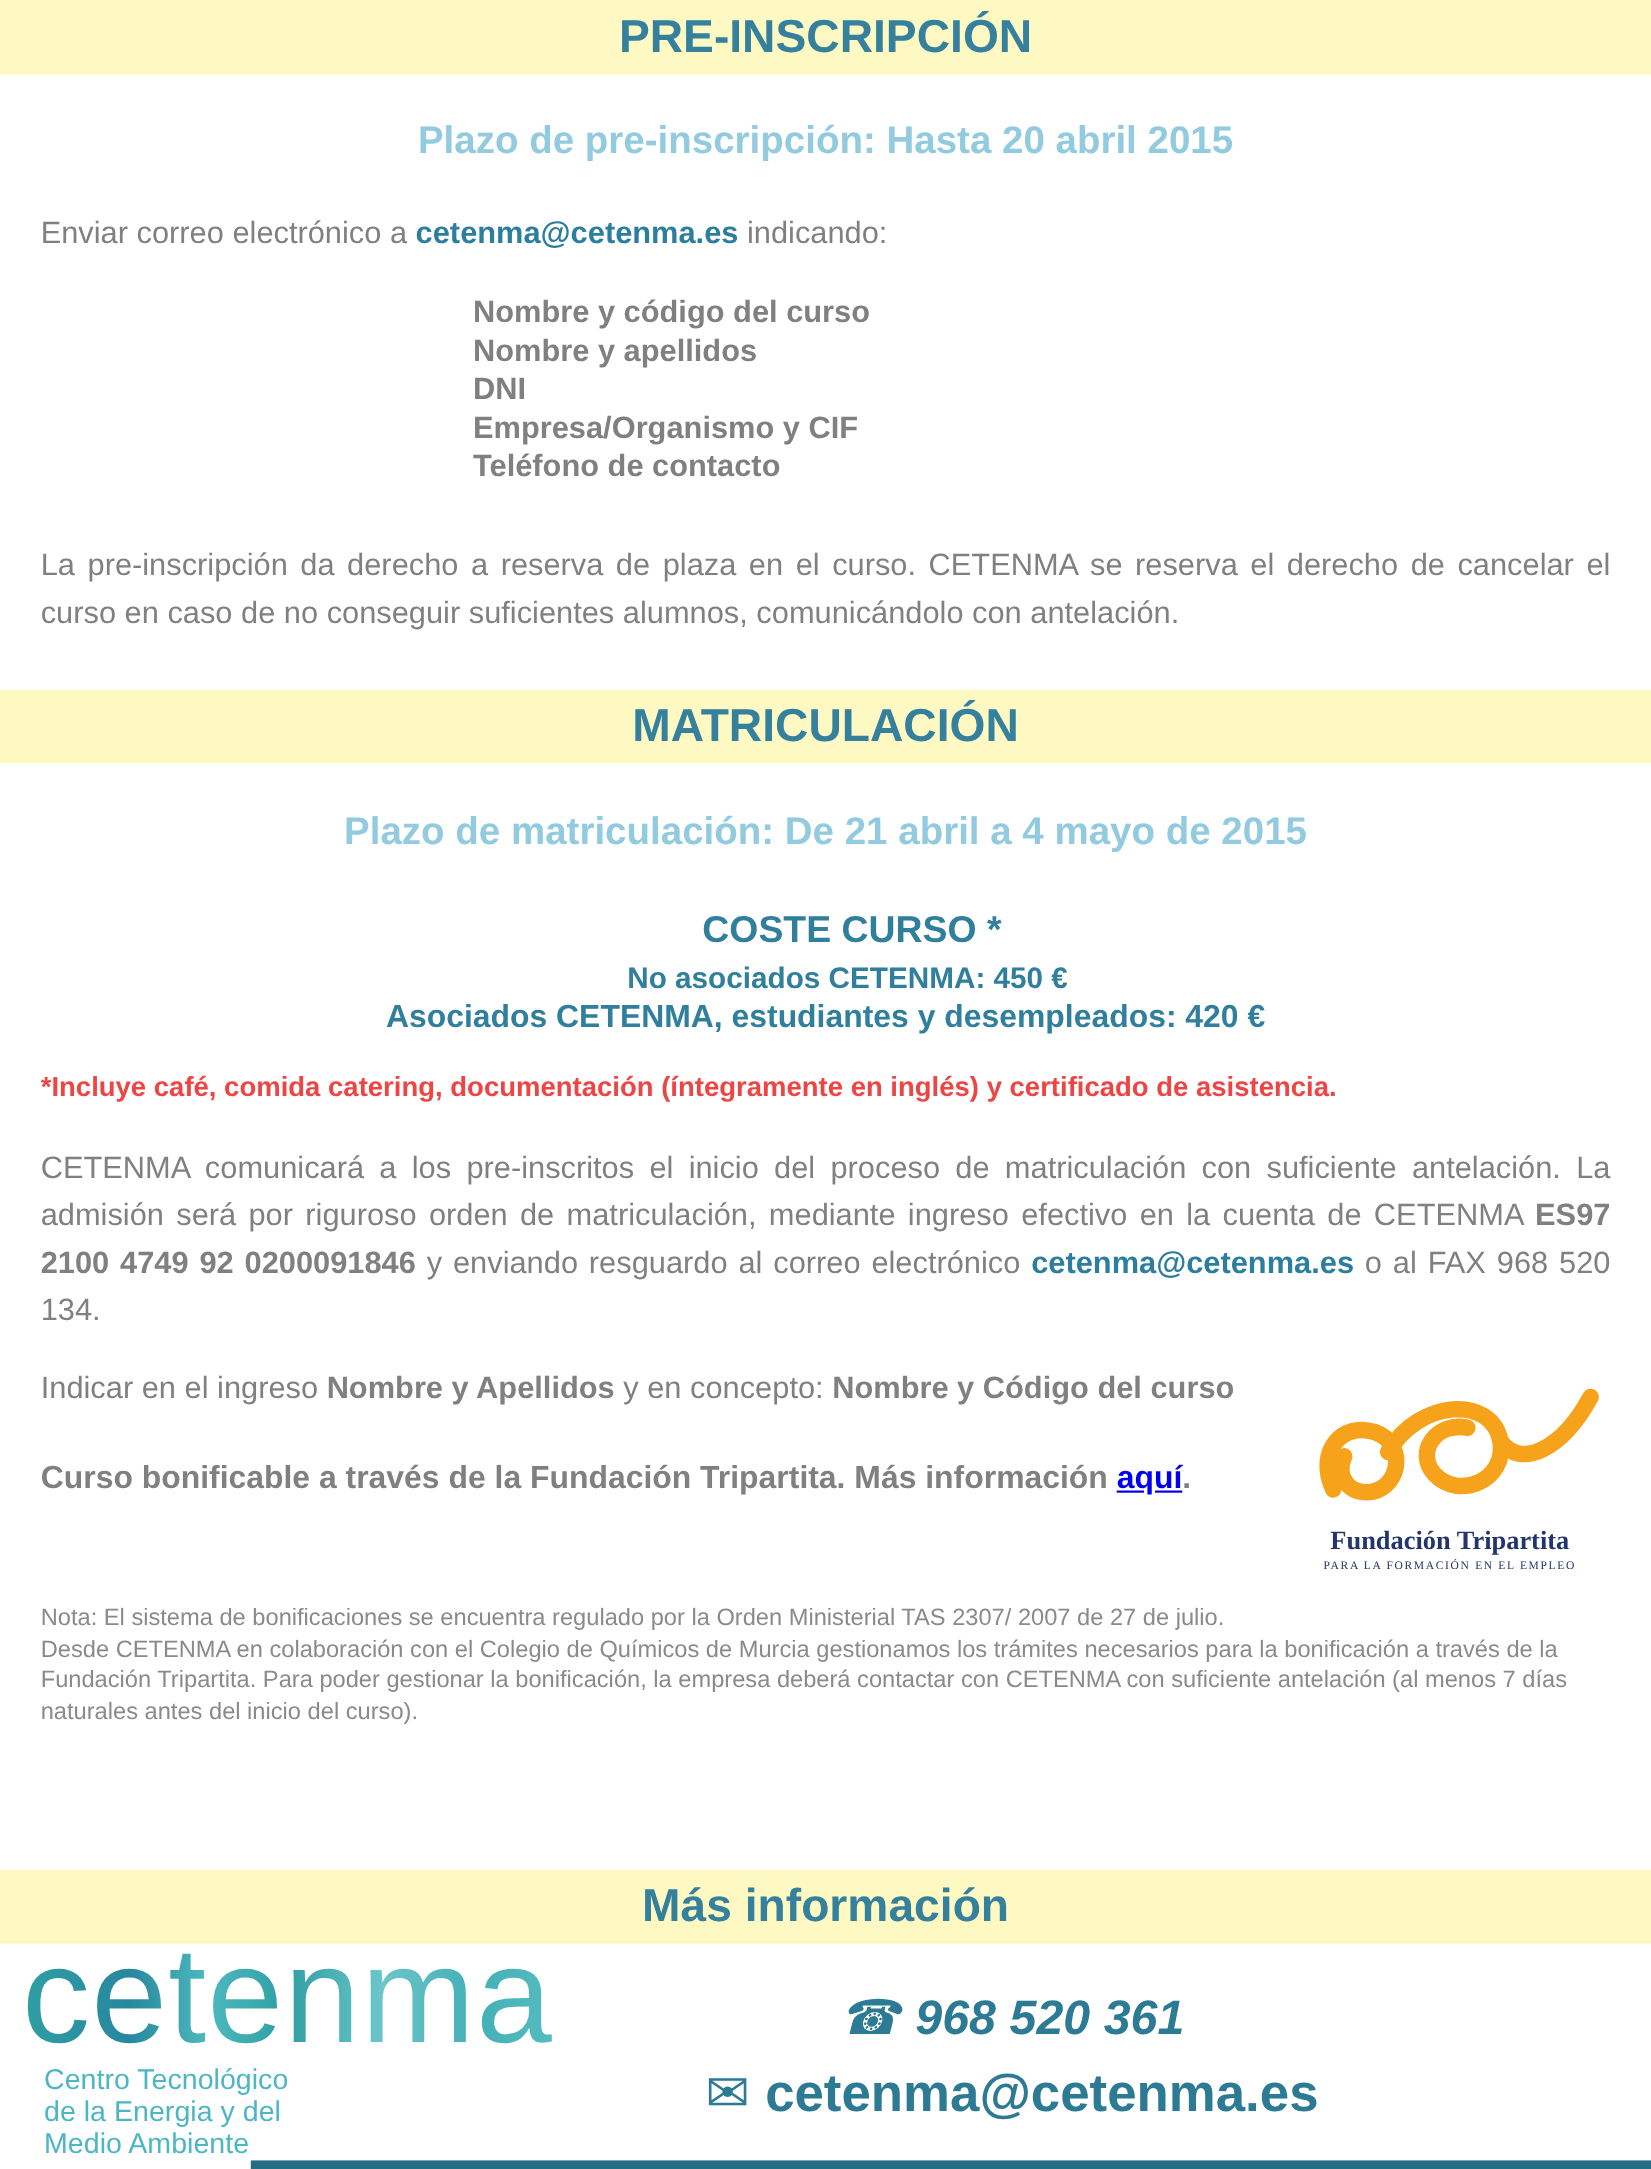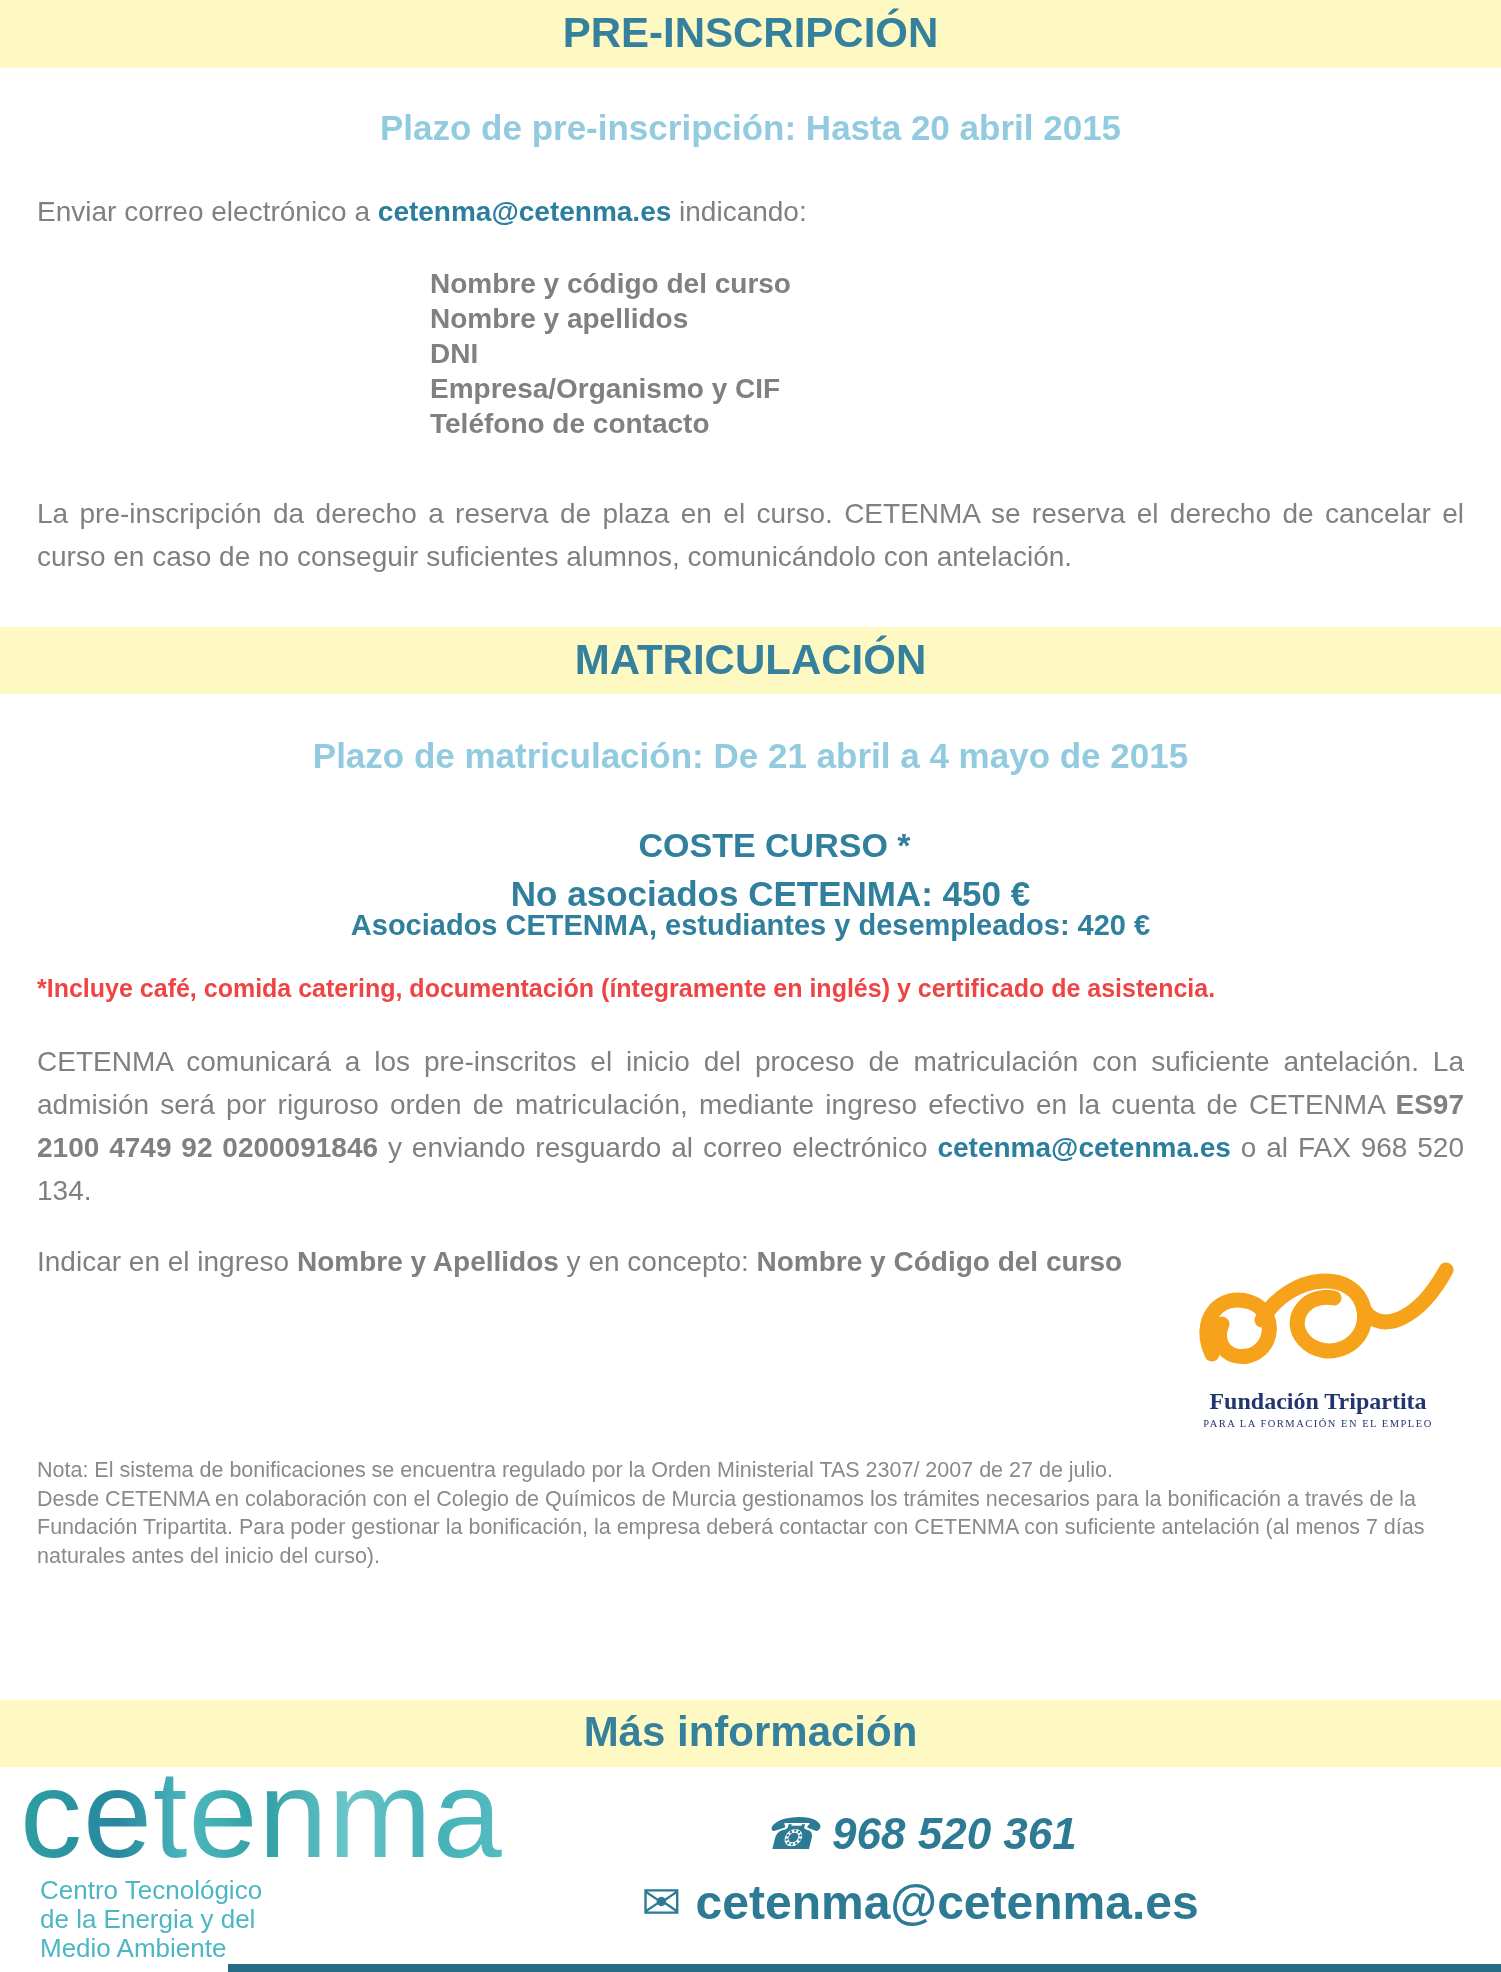--- a/index.html
+++ b/index.html
@@ -25,21 +25,21 @@
   .fields{position:absolute; left:430px; top:266px; font-size:28px; font-weight:bold; color:#808080; line-height:35px;}
   .para{
     position:absolute; left:37px; right:37px; margin:0;
     font-size:28px; color:#808080; text-align:justify; line-height:43px;
   }
   .para1{top:492px;}
   .para2{top:1040px;}
   .bold-gray{font-weight:bold; color:#808080;}
   .center-teal{position:absolute; left:0; right:0; text-align:center; color:#2f7f9d; font-weight:bold;}
   .cost-title{top:826px; font-size:34px;padding-left:48px;}
-  .cost1{top:874px; font-size:35px;margin-left:40px;}
+  .cost1{top:874px; font-size:27px;margin-left:40px;}
   .cost2{top:909px; font-size:29px;}
   .includes{position:absolute; left:37px; top:974px; font-size:25px; font-weight:bold; color:#ef4444;}
   .indicar{position:absolute; left:37px; top:1246px; font-size:28px; color:#808080; margin:0;}
   .bonus{position:absolute; left:37px; top:1328px; font-size:29px; font-weight:bold; color:#808080; margin:0;}
   .link{color:#0000ee; text-decoration:underline; font-weight:bold; cursor:pointer;}
   .tripartita{position:absolute; left:1168px; top:1258px; width:300px; text-align:center;}
   .tripartita svg{display:block; margin:0 auto;}
   .trip-name{
     font-family:"Liberation Serif", serif; font-weight:bold;
     color:#23356e; font-size:24px; margin-top:2px;
@@ -91,20 +91,21 @@
 
   <div class="center-teal cost-title">COSTE CURSO *</div>
   <div class="center-teal cost1">No asociados CETENMA: 450 €</div>
   <div class="center-teal cost2">Asociados CETENMA, estudiantes y desempleados: 420 €</div>
   <div class="includes">*Incluye café, comida catering, documentación (íntegramente en inglés) y certificado de asistencia.</div>
 
   <p class="para para2"><span>CETENMA comunicará a los pre-inscritos el inicio del proceso de matriculación con suficiente antelación. La admisión será por riguroso orden de matriculación, mediante ingreso efectivo en la cuenta de CETENMA </span><span class="bold-gray">ES97 2100 4749 92  0200091846</span><span> y enviando resguardo al correo electrónico </span><a class="email-inline">cetenma@cetenma.es</a><span> o al FAX 968 520 134.</span></p>
 
   <p class="indicar"><span>Indicar en el ingreso </span><span class="bold-gray">Nombre y Apellidos</span><span> y en concepto: </span><span class="bold-gray">Nombre y Código del curso</span></p>
 
+  <p class="bonus"><span>Curso bonificable a través de la Fundación Tripartita. Más información </span><a class="link">aquí</a><span>.</span></p>
 
   <div class="tripartita">
     <svg width="280" height="128" viewBox="0 0 280 128">
       <g fill="none" stroke="#f6a21b" stroke-width="15" stroke-linecap="round">
         <path d="M34,96 C18,62 42,34 72,44 C100,54 96,92 70,98 C48,102 36,84 44,66"></path>
         <path d="M84,62 C112,14 178,10 186,52 C192,88 148,106 126,82 C108,62 128,34 156,40"></path>
         <path d="M186,52 C204,78 242,60 268,12"></path>
       </g>
     </svg>
     <div class="trip-name">Fundación Tripartita</div>

